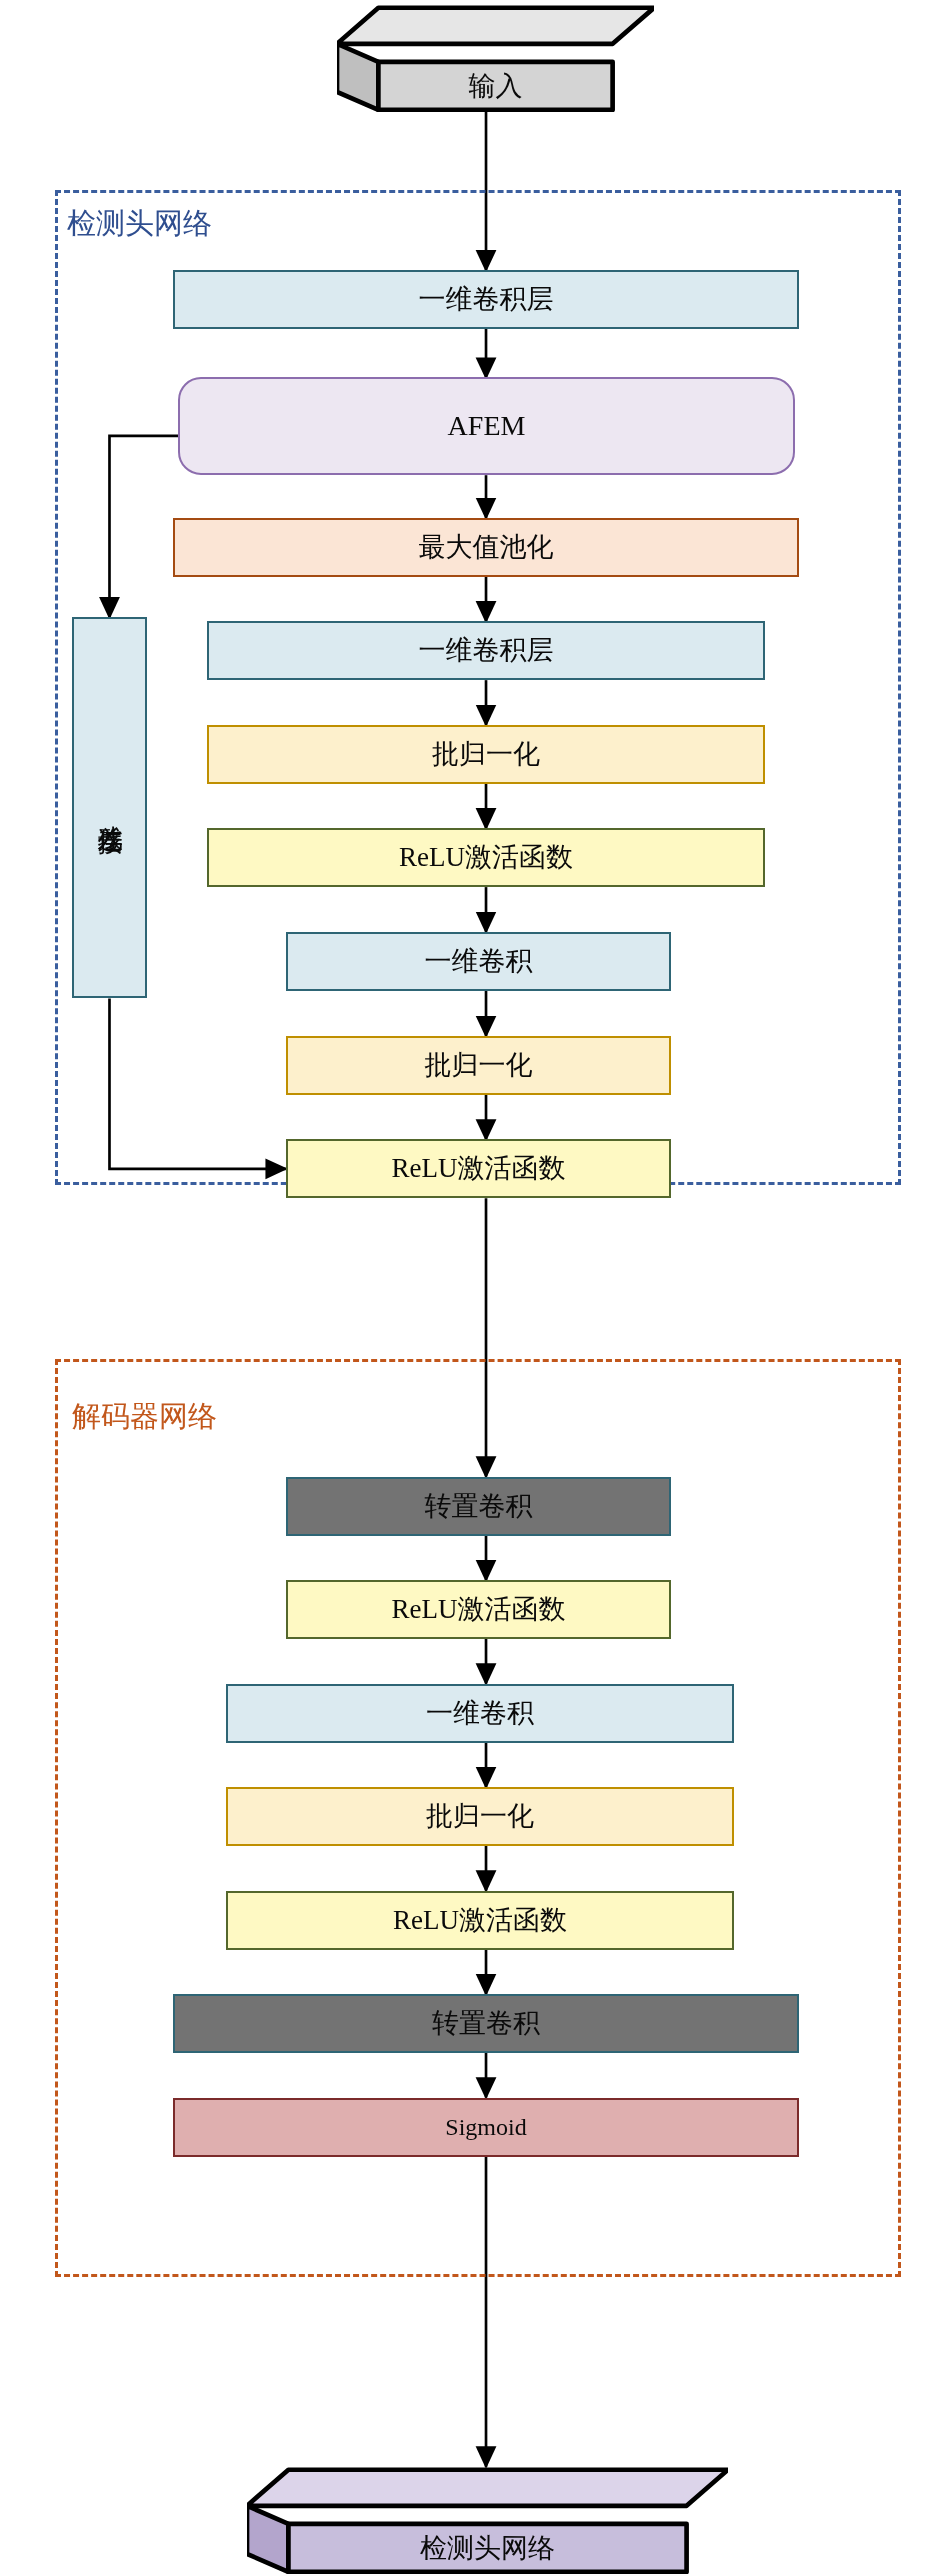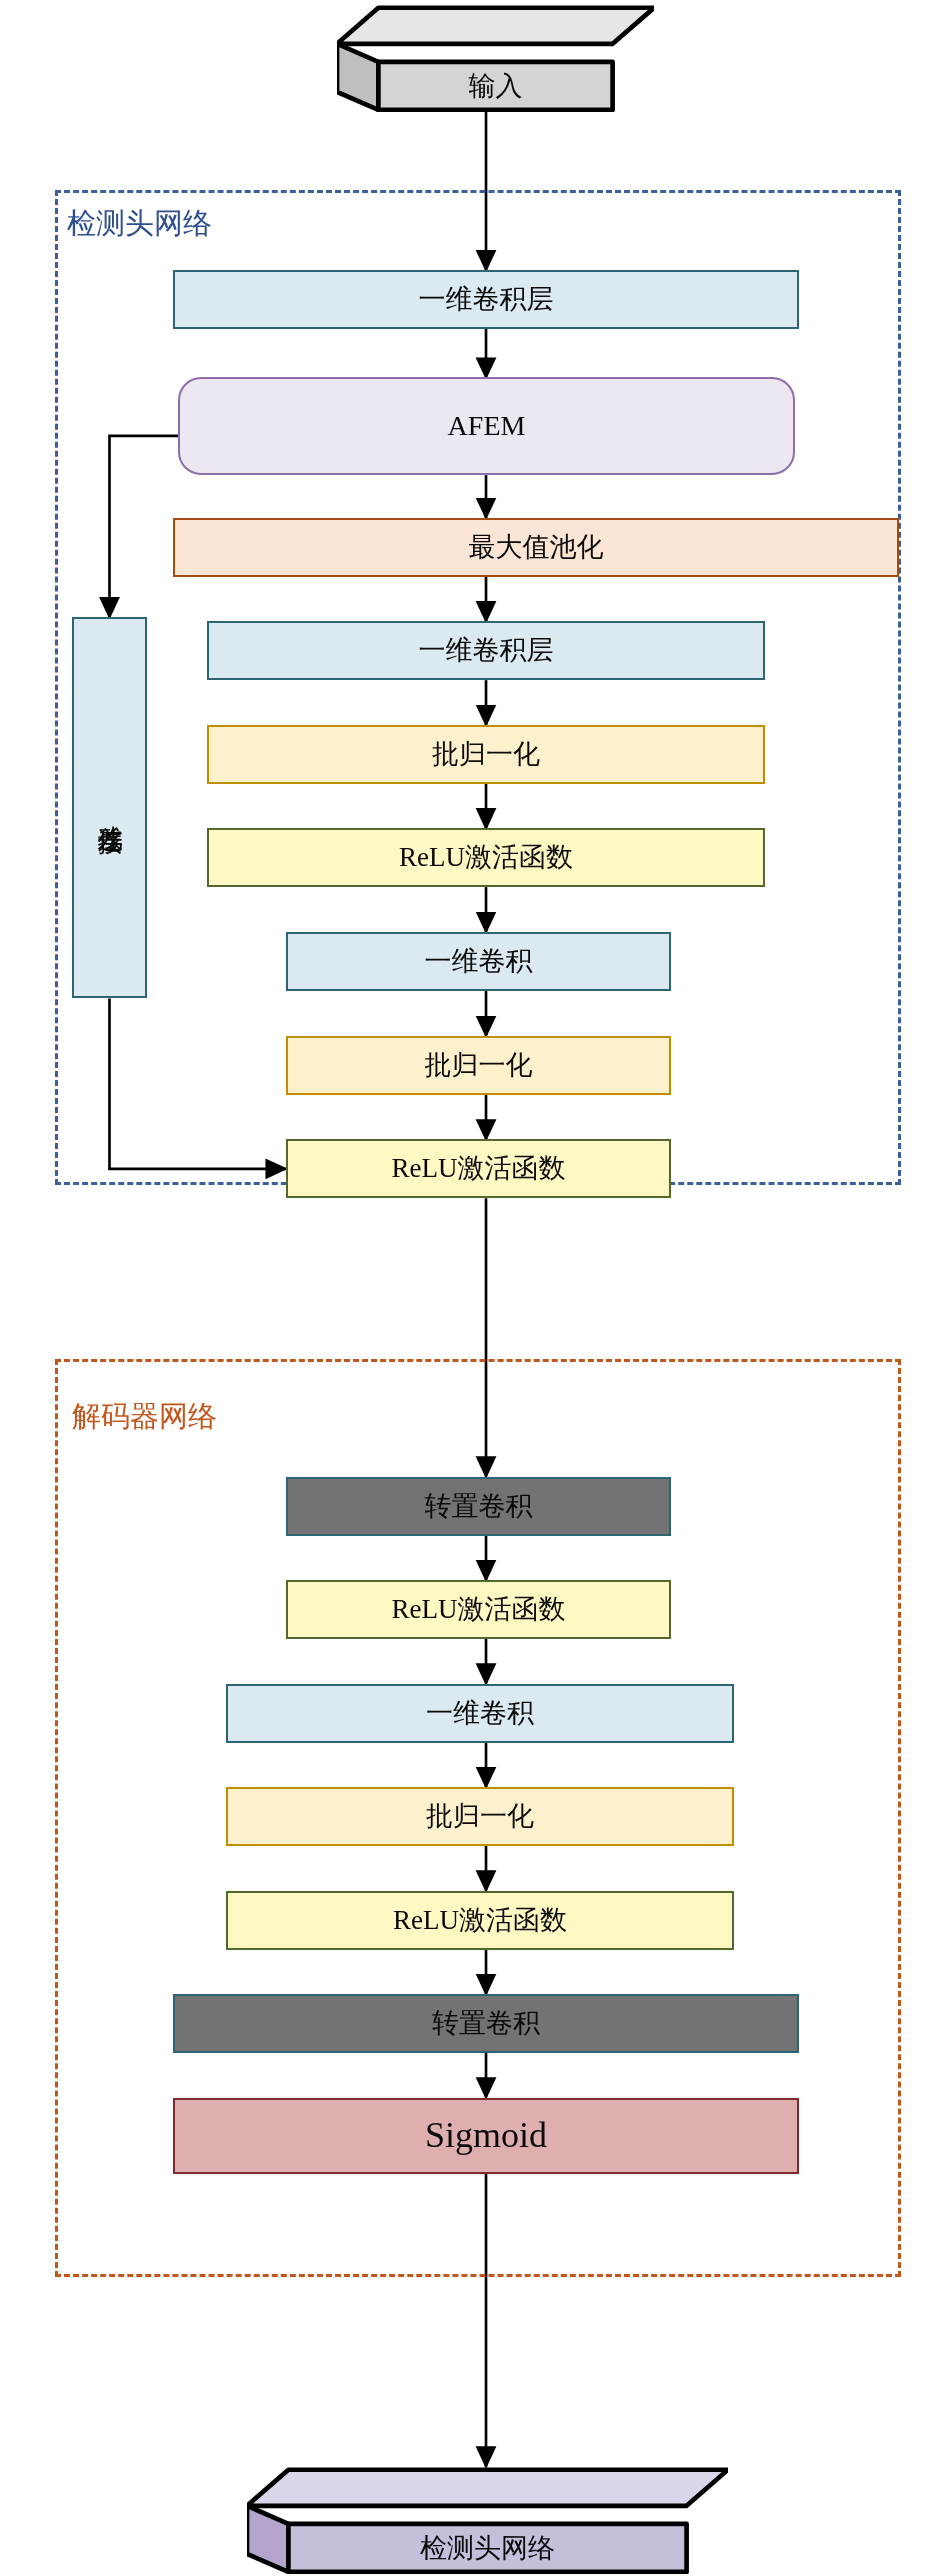--- a/index.html
+++ b/index.html
@@ -153,21 +153,21 @@
   <div class="group-title title-encoder" style="left:67px; top:204px; font-size:29px;">检测头网络</div>
 
   <div class="node sty-conv" style="left:173px; top:270px; width:626px; height:59px; font-size:27px;">
     <span class="node-label">一维卷积层</span>
   </div>
 
   <div class="node sty-afem" style="left:178px; top:377px; width:617px; height:98px; font-size:28px;align-items:center;">
     <span class="node-label">AFEM</span>
   </div>
 
-  <div class="node sty-pool" style="left:173px; top:518px; width:726px; height:59px; font-size:27px;">
+  <div class="node sty-pool" style="left:173px; top:518px; width:626px; height:59px; font-size:27px;">
     <span class="node-label">最大值池化</span>
   </div>
 
   <div class="node sty-conv" style="left:207px; top:621px; width:558px; height:59px; font-size:27px;">
     <span class="node-label">一维卷积层</span>
   </div>
 
   <div class="node sty-bn" style="left:207px; top:725px; width:558px; height:59px; font-size:27px;">
     <span class="node-label">批归一化</span>
   </div>
@@ -212,21 +212,21 @@
   </div>
 
   <div class="node sty-relu" style="left:226px; top:1891px; width:508px; height:59px; font-size:27px;">
     <span class="node-label">ReLU激活函数</span>
   </div>
 
   <div class="node sty-gray" style="left:173px; top:1994px; width:626px; height:59px; font-size:27px;">
     <span class="node-label">转置卷积</span>
   </div>
 
-  <div class="node sty-sigm" style="left:173px; top:2098px; width:626px; height:76px; font-size:36px;">
+  <div class="node sty-sigm" style="left:173px; top:2098px; width:626px; height:59px; font-size:24px;">
     <span class="node-label">Sigmoid</span>
   </div>
 
   <div class="box3d" style="left:247px; top:2467px; width:481px; height:107px;">
     <svg width="481" height="107" viewBox="0 0 720 160" xmlns="http://www.w3.org/2000/svg">
       <polygon points="0,58 62,4 720,4 658,58" fill="#DCD4EA" stroke="#000000" stroke-width="7" stroke-linejoin="round"></polygon>
       <polygon points="0,58 0,130 62,157 62,85" fill="#B3A5CC" stroke="#000000" stroke-width="7" stroke-linejoin="round"></polygon>
       <rect x="62" y="85" width="596" height="72" fill="#C7BEDC" stroke="#000000" stroke-width="7" stroke-linejoin="round"></rect>
     </svg>
     <span class="b3d-label" style="top:63px; font-size:27px;">检测头网络</span>

